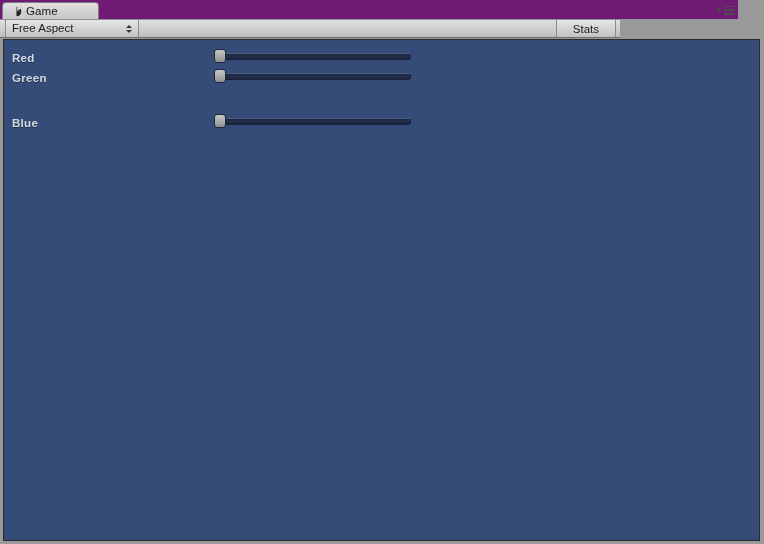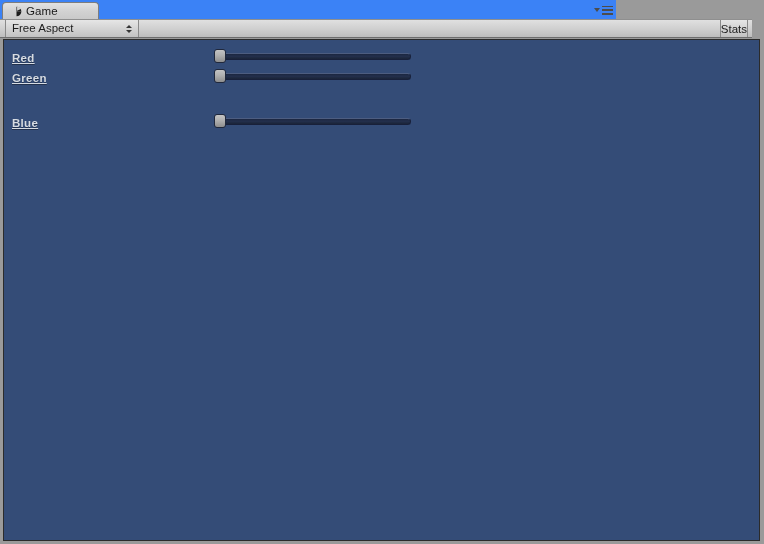--- a/index.html
+++ b/index.html
@@ -23,23 +23,23 @@
     height: 544px;
     background: #9a9a9a;
     box-sizing: border-box;
   }
 
   
   #tab-strip {
     position: absolute;
     left: 0;
     top: 0;
-    width: 616px;
+    width: 738px;
     height: 19px;
-    background: #3b82f6;
+    background: #701a75;
   }
 
   #tab-game {
     position: absolute;
     left: 2px;
     top: 2px;
     width: 97px;
     height: 18px;
     background: linear-gradient(to bottom, #e2e2e2 0%, #d2d2d2 48%, #c8c8c8 100%);
     border: 1px solid #7d7d7d;
@@ -97,21 +97,21 @@
     display: block;
     height: 1.6px;
     background: #4c4c4c;
   }
 
   
   #toolbar {
     position: absolute;
     left: 0;
     top: 19px;
-    width: 752px;
+    width: 620px;
     height: 19px;
     background: linear-gradient(to bottom, #e0e0e0 0%, #d0d0d0 50%, #bdbdbd 100%);
     border-top: 1px solid #8f8f8f;
     border-bottom: 1px solid #6d6d6d;
     box-sizing: border-box;
     display: flex;
     align-items: stretch;
   }
 
   .tb-btn {
@@ -162,21 +162,21 @@
   }
 
   #toolbar-gap {
     flex: 1 1 auto;
   }
 
   #maximize-on-play {
     padding: 0 8px;
   }
   #stats-button {
-    padding: 0 0;
+    padding: 0 16px;
     margin-right: 4px;
   }
 
   
   #game-view {
     position: absolute;
     left: 3px;
     top: 39px;
     width: 757px;
     height: 502px;
@@ -207,21 +207,20 @@
   .slider-label {
     position: absolute;
     left: 8px;
     top: 2px;
     font-size: 11.5px;
     font-weight: bold;
     color: #d6dbe2;
     letter-spacing: 0.3px;
     line-height: 14px;
     text-shadow: 0 1px 0 rgba(0,0,0,0.35);
-    text-decoration: underline;
   }
 
   .slider-widget {
     position: absolute;
     left: 209px;
     top: 0px;
     width: 200px;
     height: 16px;
   }
 

